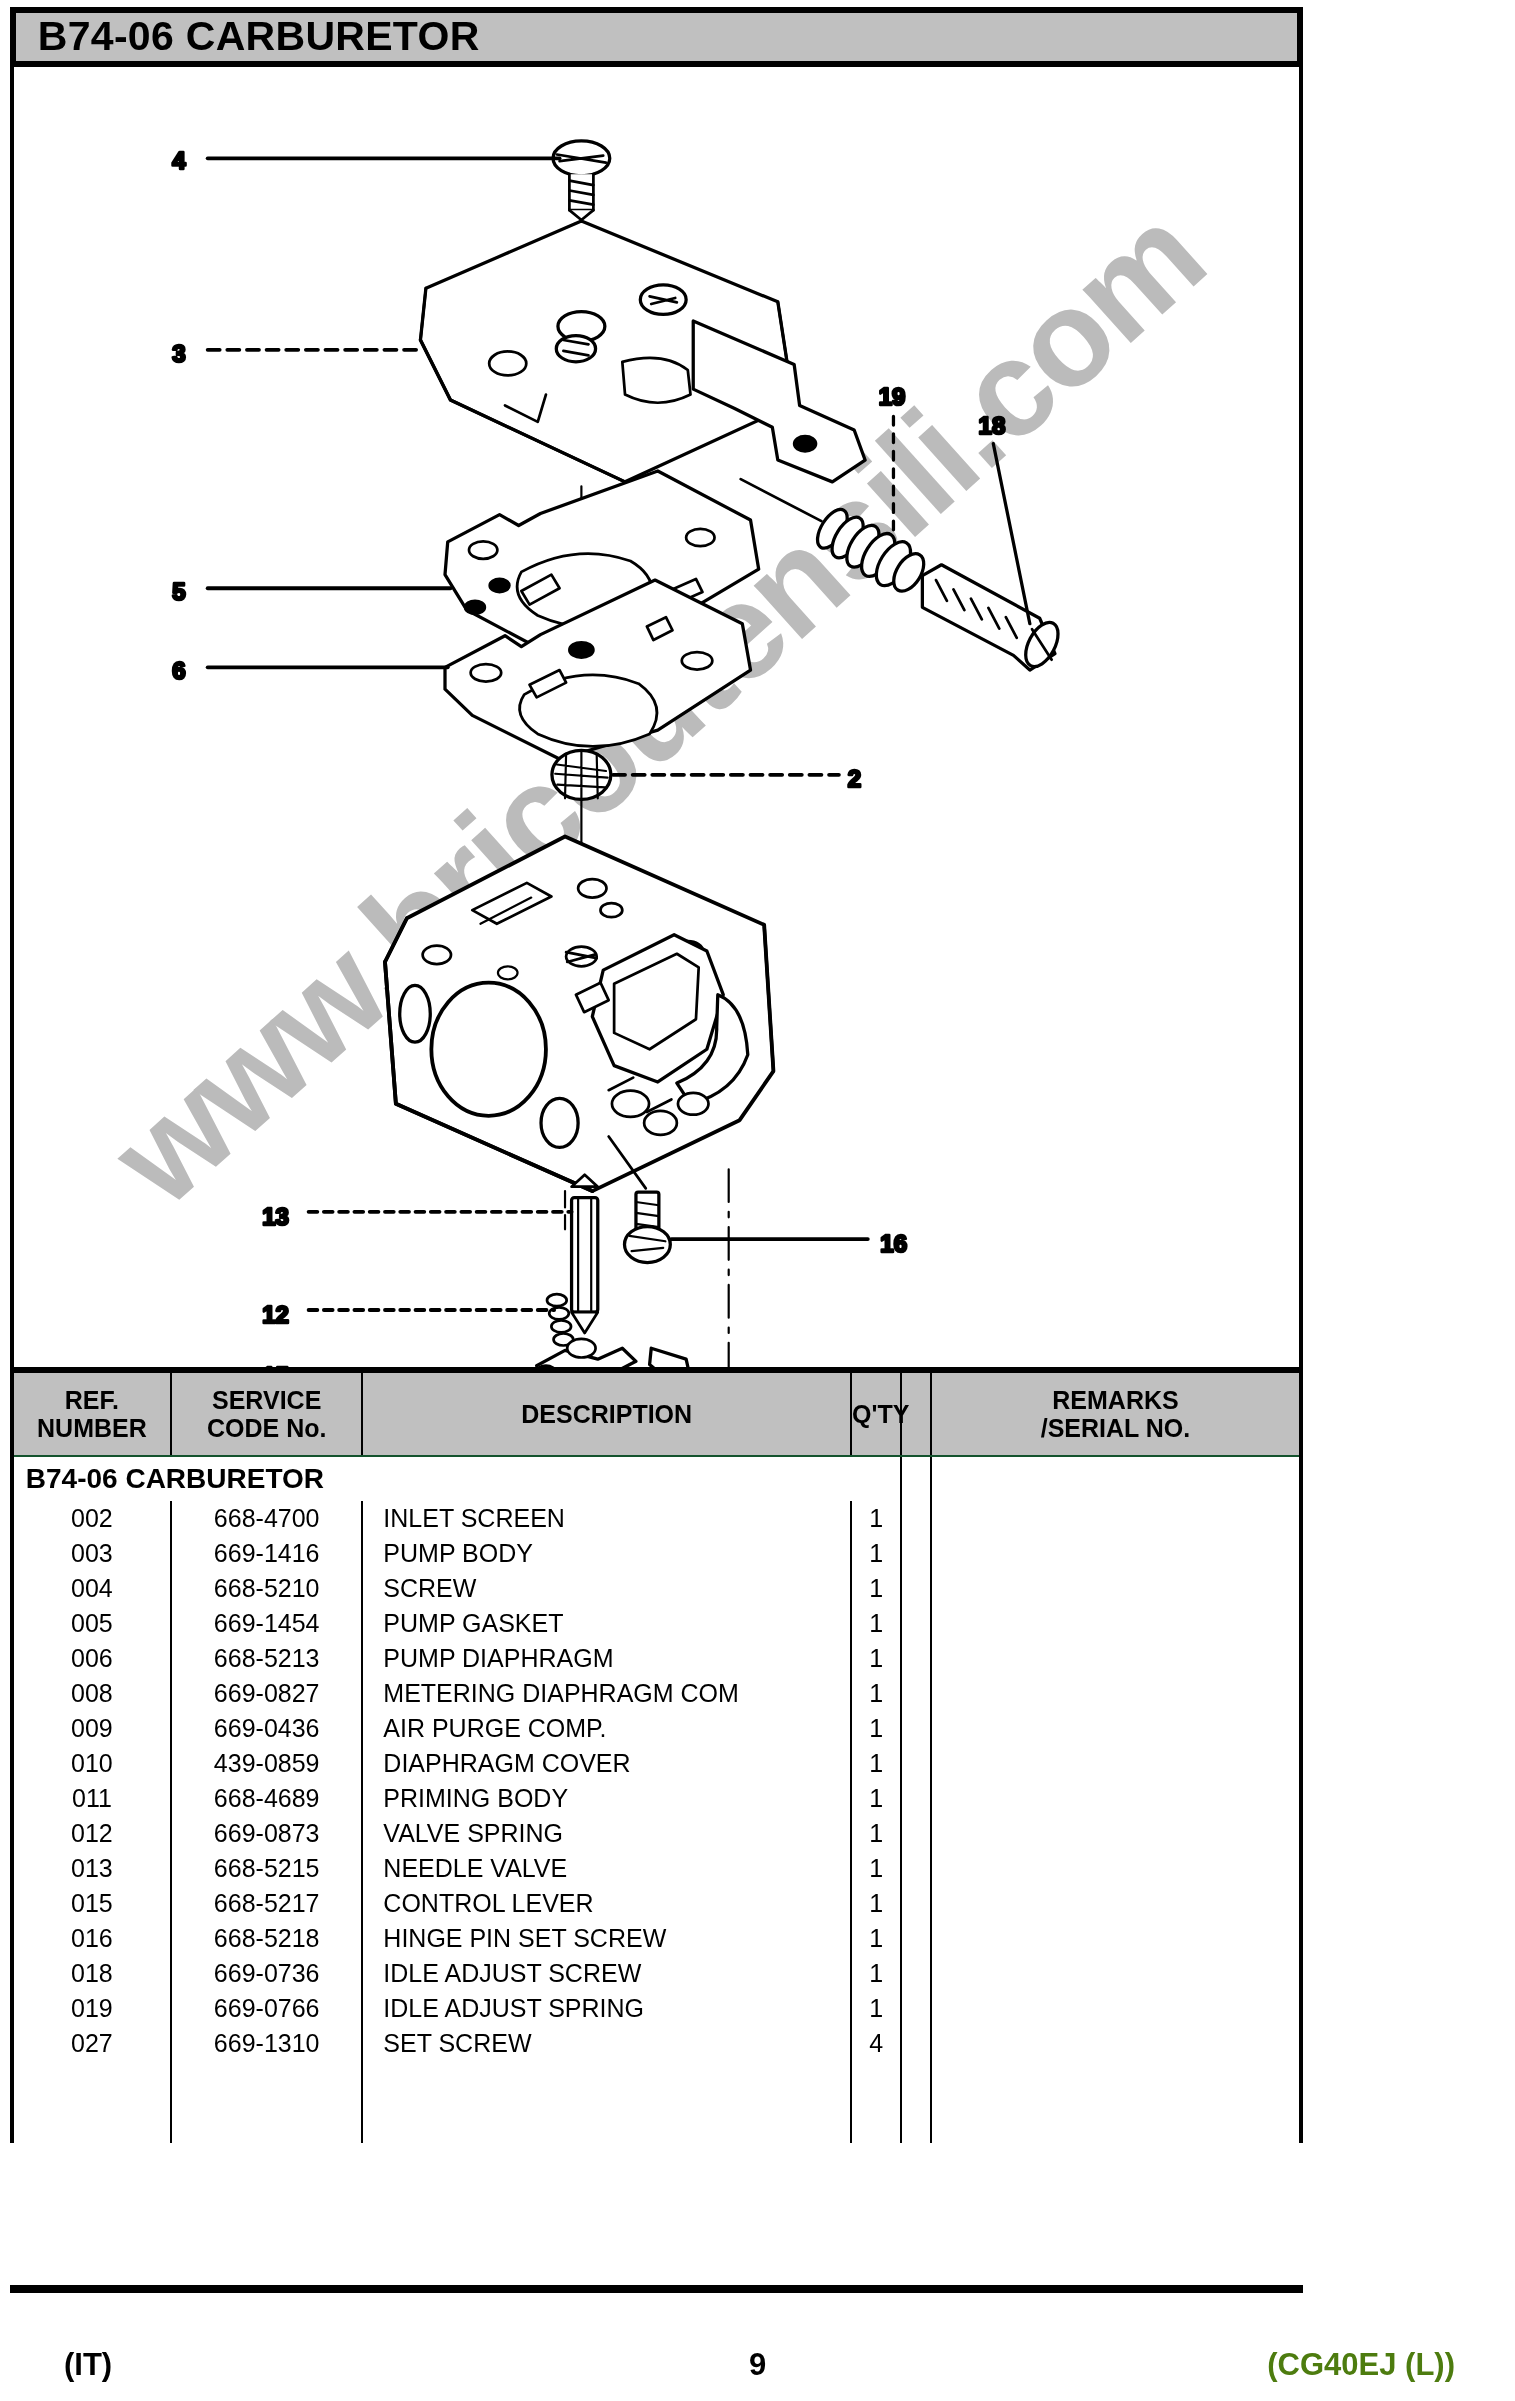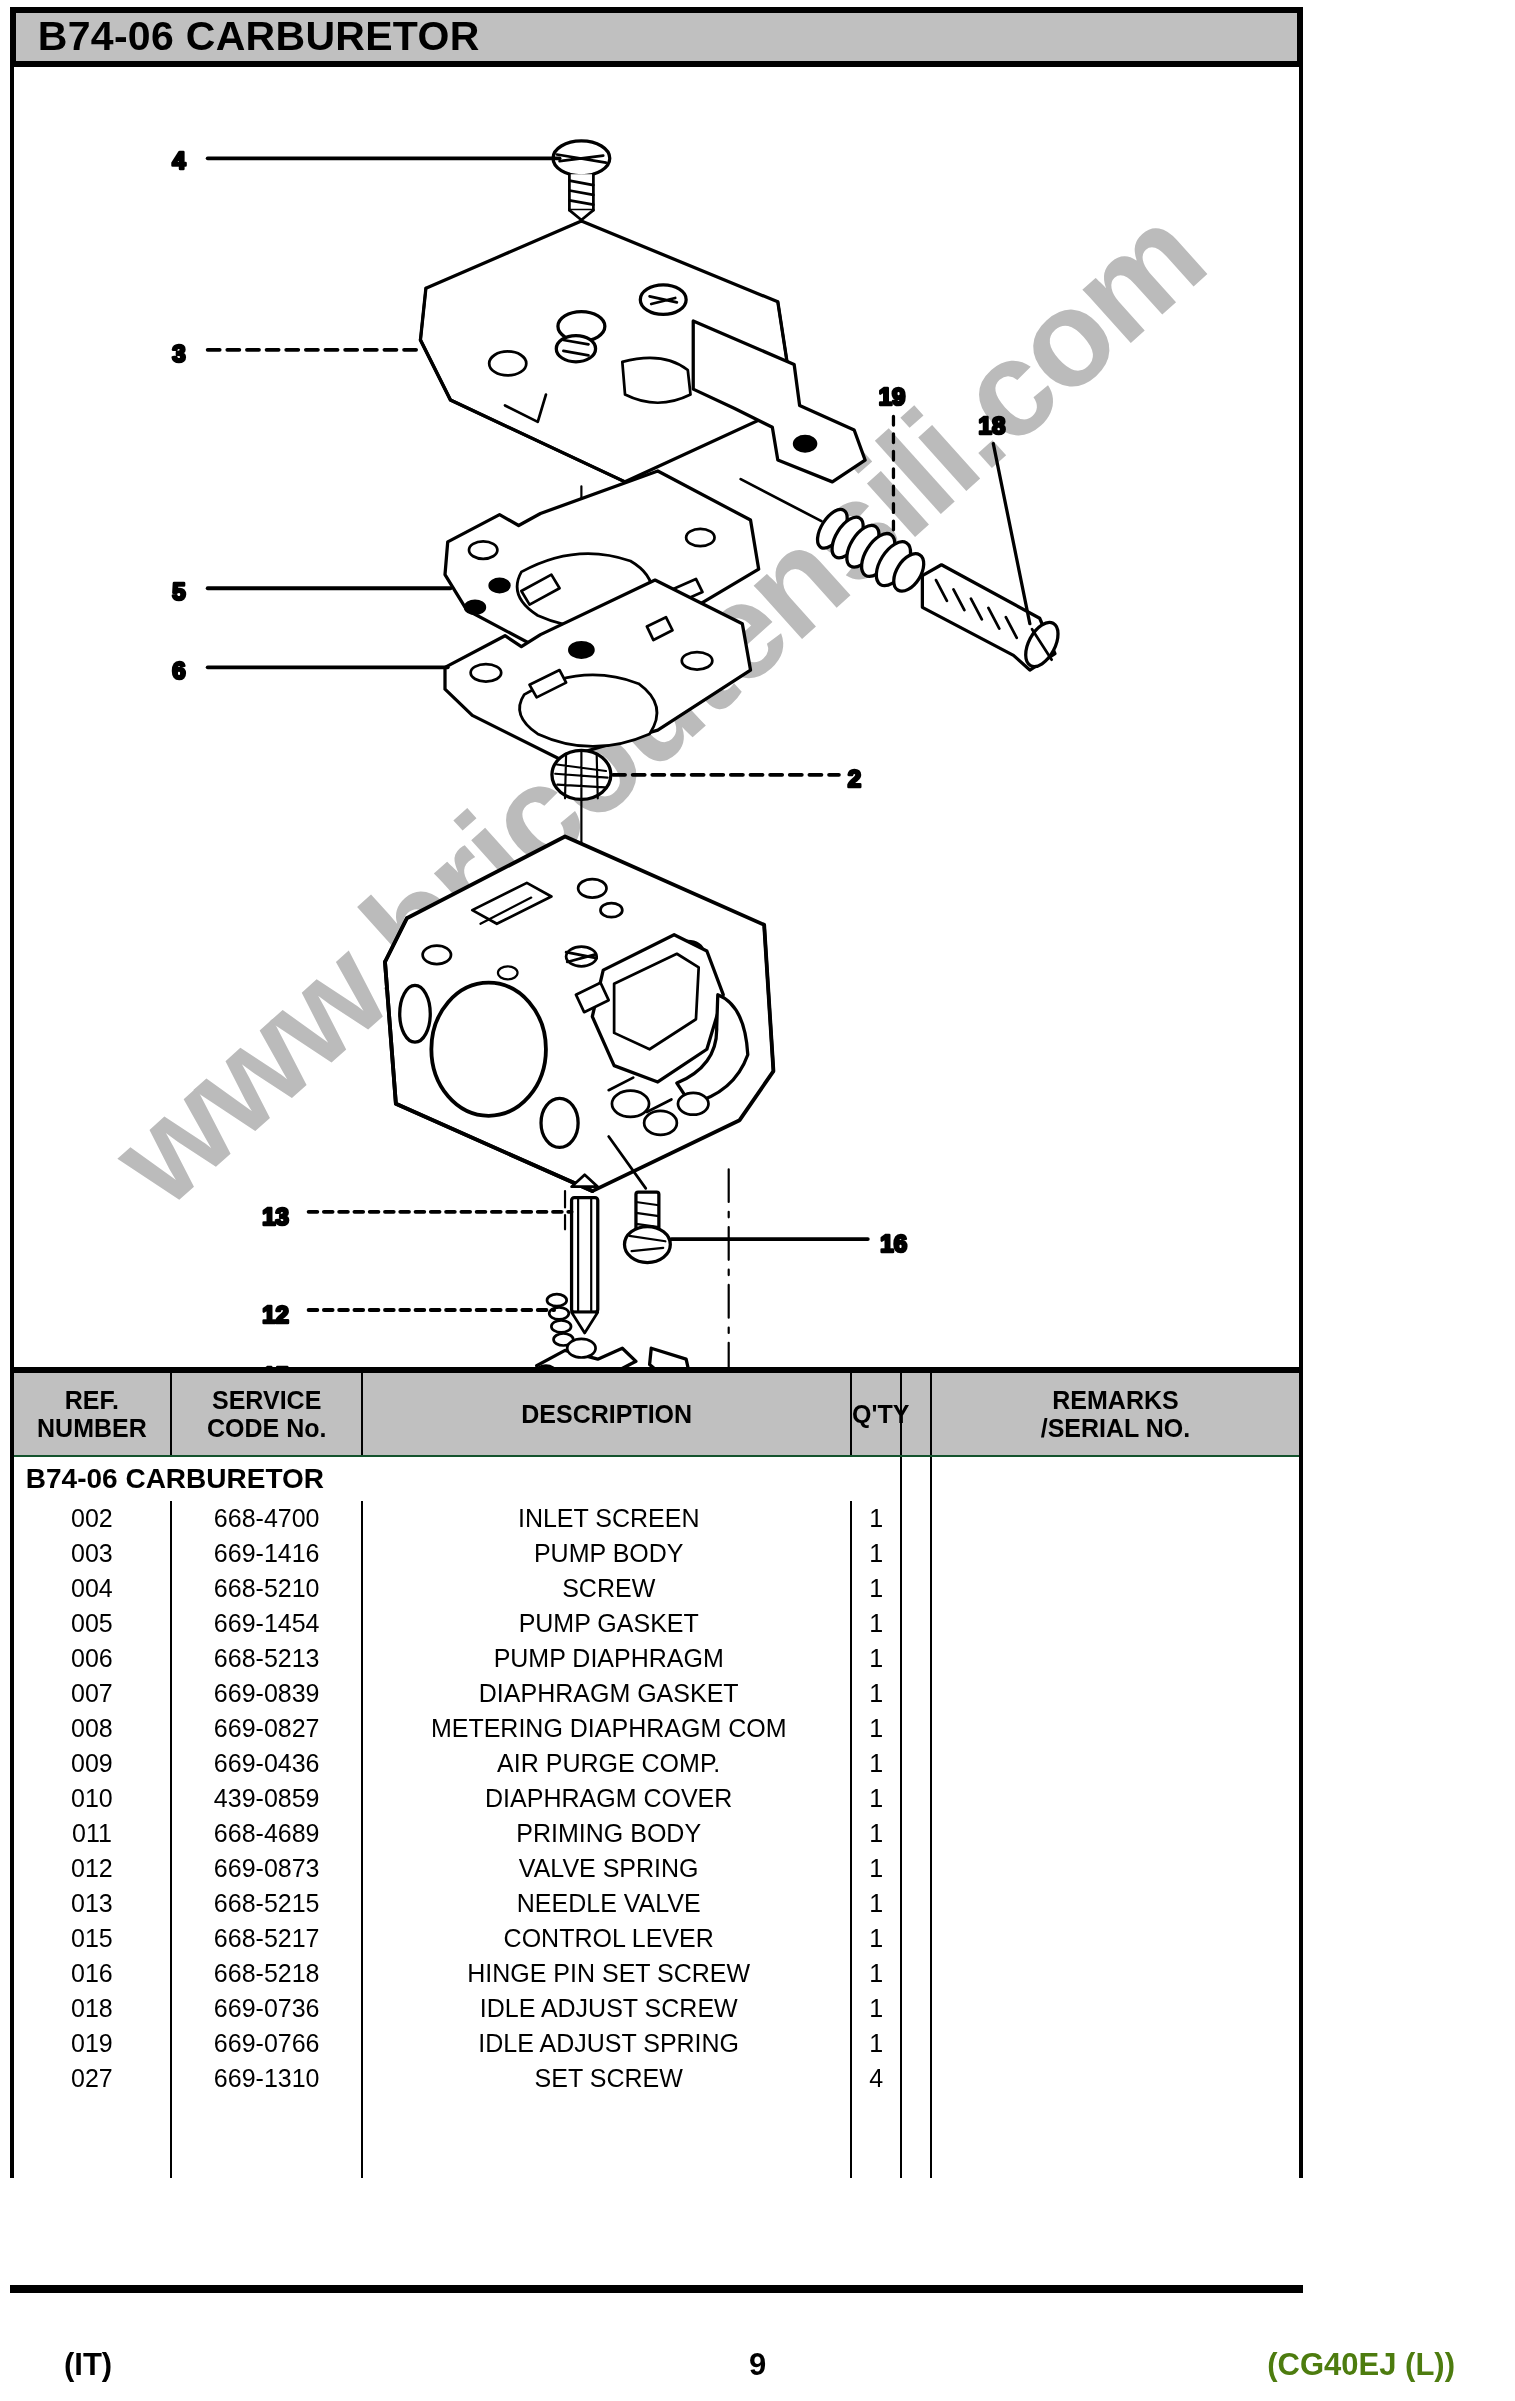--- a/index.html
+++ b/index.html
@@ -121,21 +121,21 @@
   
   tr.data td{
     height:35px;
     font-size:25px;
     color:#000;
     white-space:nowrap;
     overflow:hidden;
   }
   tr.data td.c-ref{text-align:center;border-right:2.2px solid #000;margin-left:24px;}
   tr.data td.c-code{text-align:center;border-right:2.2px solid #000;}
-  tr.data td.c-desc{text-align:center;padding-left:4px;border-right:2.2px solid #000;}
+  tr.data td.c-desc{text-align:left;padding-left:20px;border-right:2.2px solid #000;}
   tr.data td.c-qty{text-align:center;border-right:2.2px solid #000;}
   tr.data td.c-blank{border-right:2.2px solid #000;}
   tr.data td.c-rem{text-align:left;padding-left:9.8px;}
 
   
   tr.filler td{height:82px;}
   tr.filler td.c-ref,tr.filler td.c-code,tr.filler td.c-desc,
   tr.filler td.c-qty,tr.filler td.c-blank{border-right:2.2px solid #000;}
 
   #table-bottom-rule{
@@ -523,28 +523,20 @@
         </tr>
         <tr class="data">
           <td class="c-ref">006</td>
           <td class="c-code">668-5213</td>
           <td class="c-desc">PUMP DIAPHRAGM</td>
           <td class="c-qty">1</td>
           <td class="c-blank"></td>
           <td class="c-rem"></td>
         </tr>
         <tr class="data">
-          <td class="c-ref">007</td>
-          <td class="c-code">669-0839</td>
-          <td class="c-desc">DIAPHRAGM GASKET</td>
-          <td class="c-qty">1</td>
-          <td class="c-blank"></td>
-          <td class="c-rem"></td>
-        </tr>
-        <tr class="data">
           <td class="c-ref">008</td>
           <td class="c-code">669-0827</td>
           <td class="c-desc">METERING DIAPHRAGM COM</td>
           <td class="c-qty">1</td>
           <td class="c-blank"></td>
           <td class="c-rem"></td>
         </tr>
         <tr class="data">
           <td class="c-ref">009</td>
           <td class="c-code">669-0436</td>

